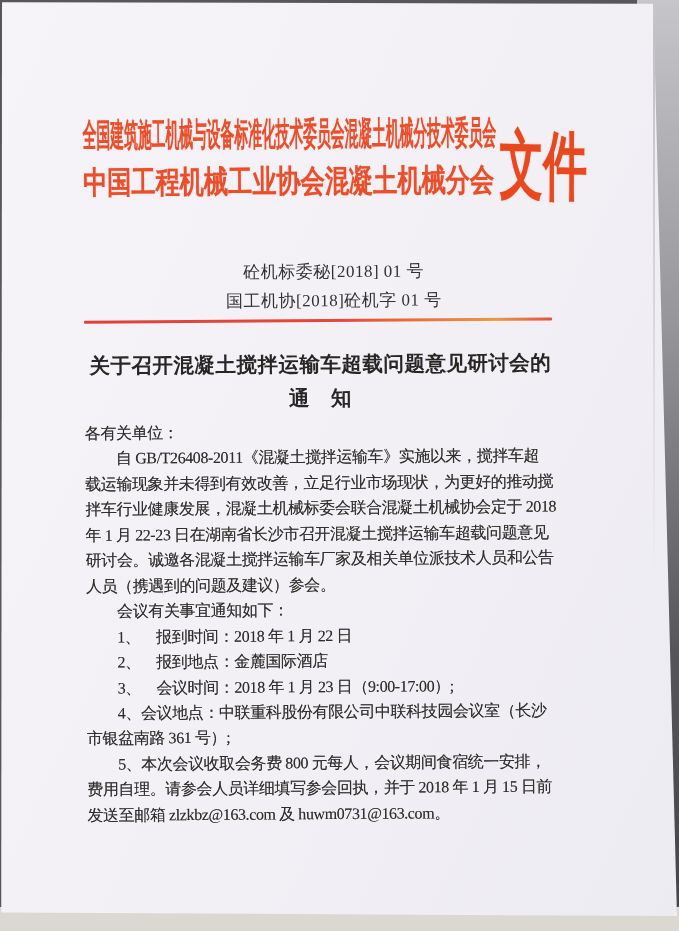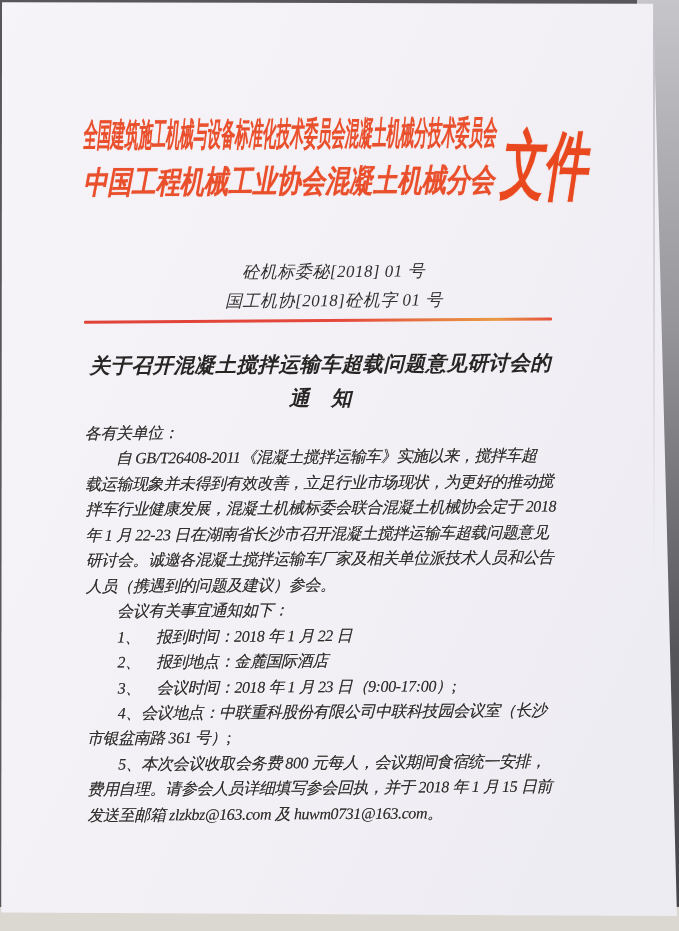--- a/index.html
+++ b/index.html
@@ -17,21 +17,20 @@
   .bottom-band{
     position:absolute;left:0;bottom:0;width:100%;height:24px;
     background:#dbd8d2;
     box-shadow:0 -1px 2px rgba(90,88,85,.45);
   }
   
   .paper{
     position:absolute;inset:0;
     background:linear-gradient(115deg,#f6f4f9 0%,#f2f0f5 55%,#ecebf1 100%);
     clip-path:polygon(0.3% 0.25%, 96.2% 0.4%, 99.7% 98.4%, 0.18% 98.0%);
-    font-style:italic;
   }
   .content{
     position:absolute;inset:0;
     transform:rotate(-0.4deg);
     transform-origin:340px 460px;
     color:#2d2b29;
   }
   
   .org1{
     position:absolute;left:85px;top:117px;

